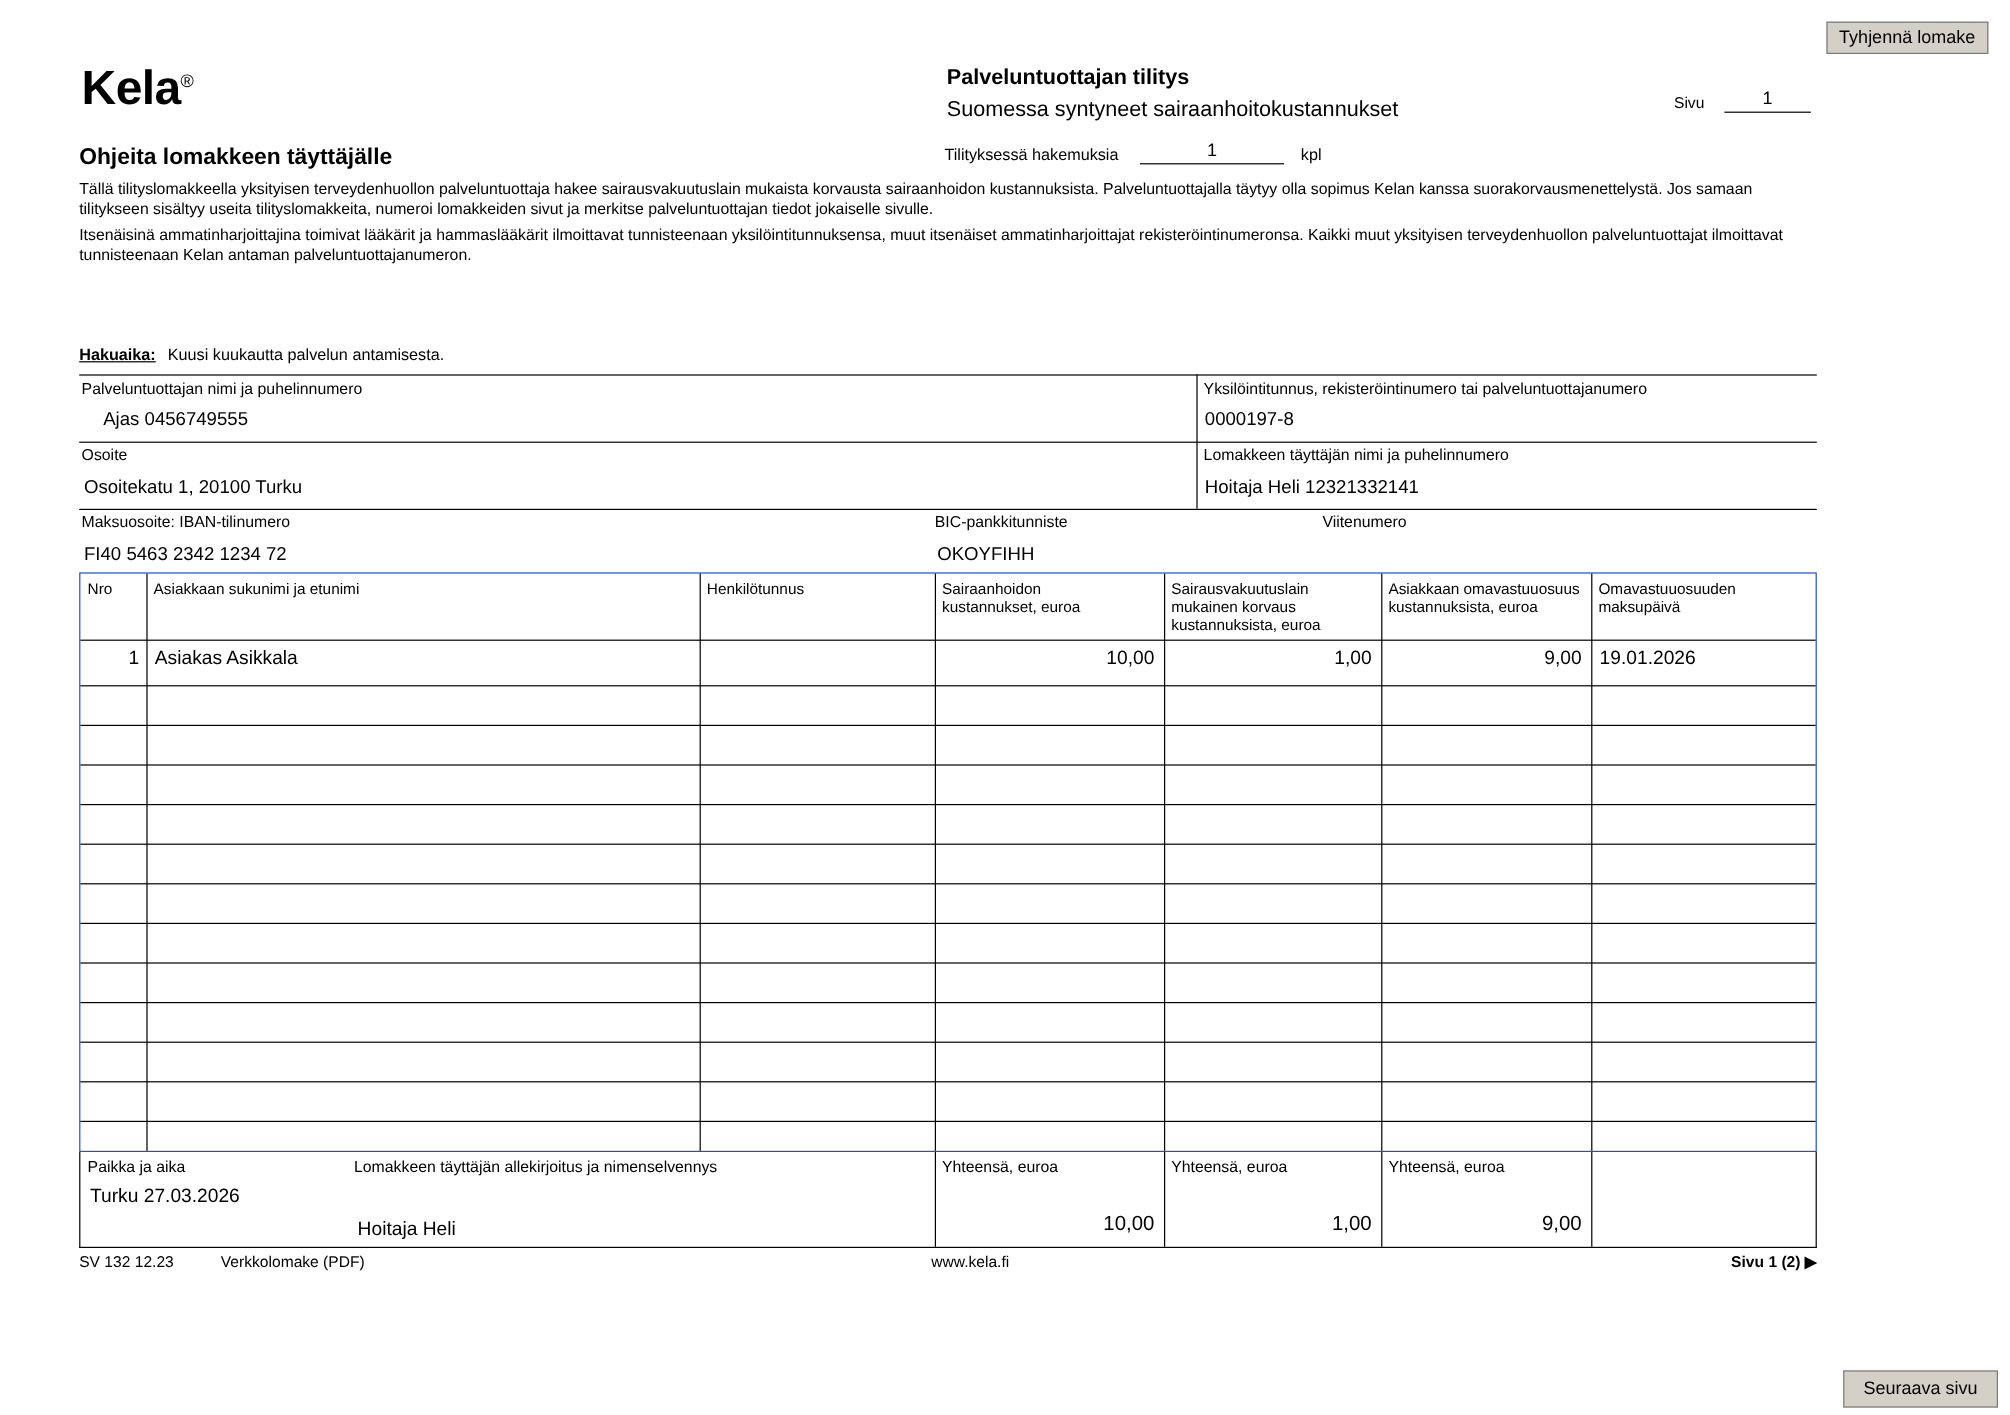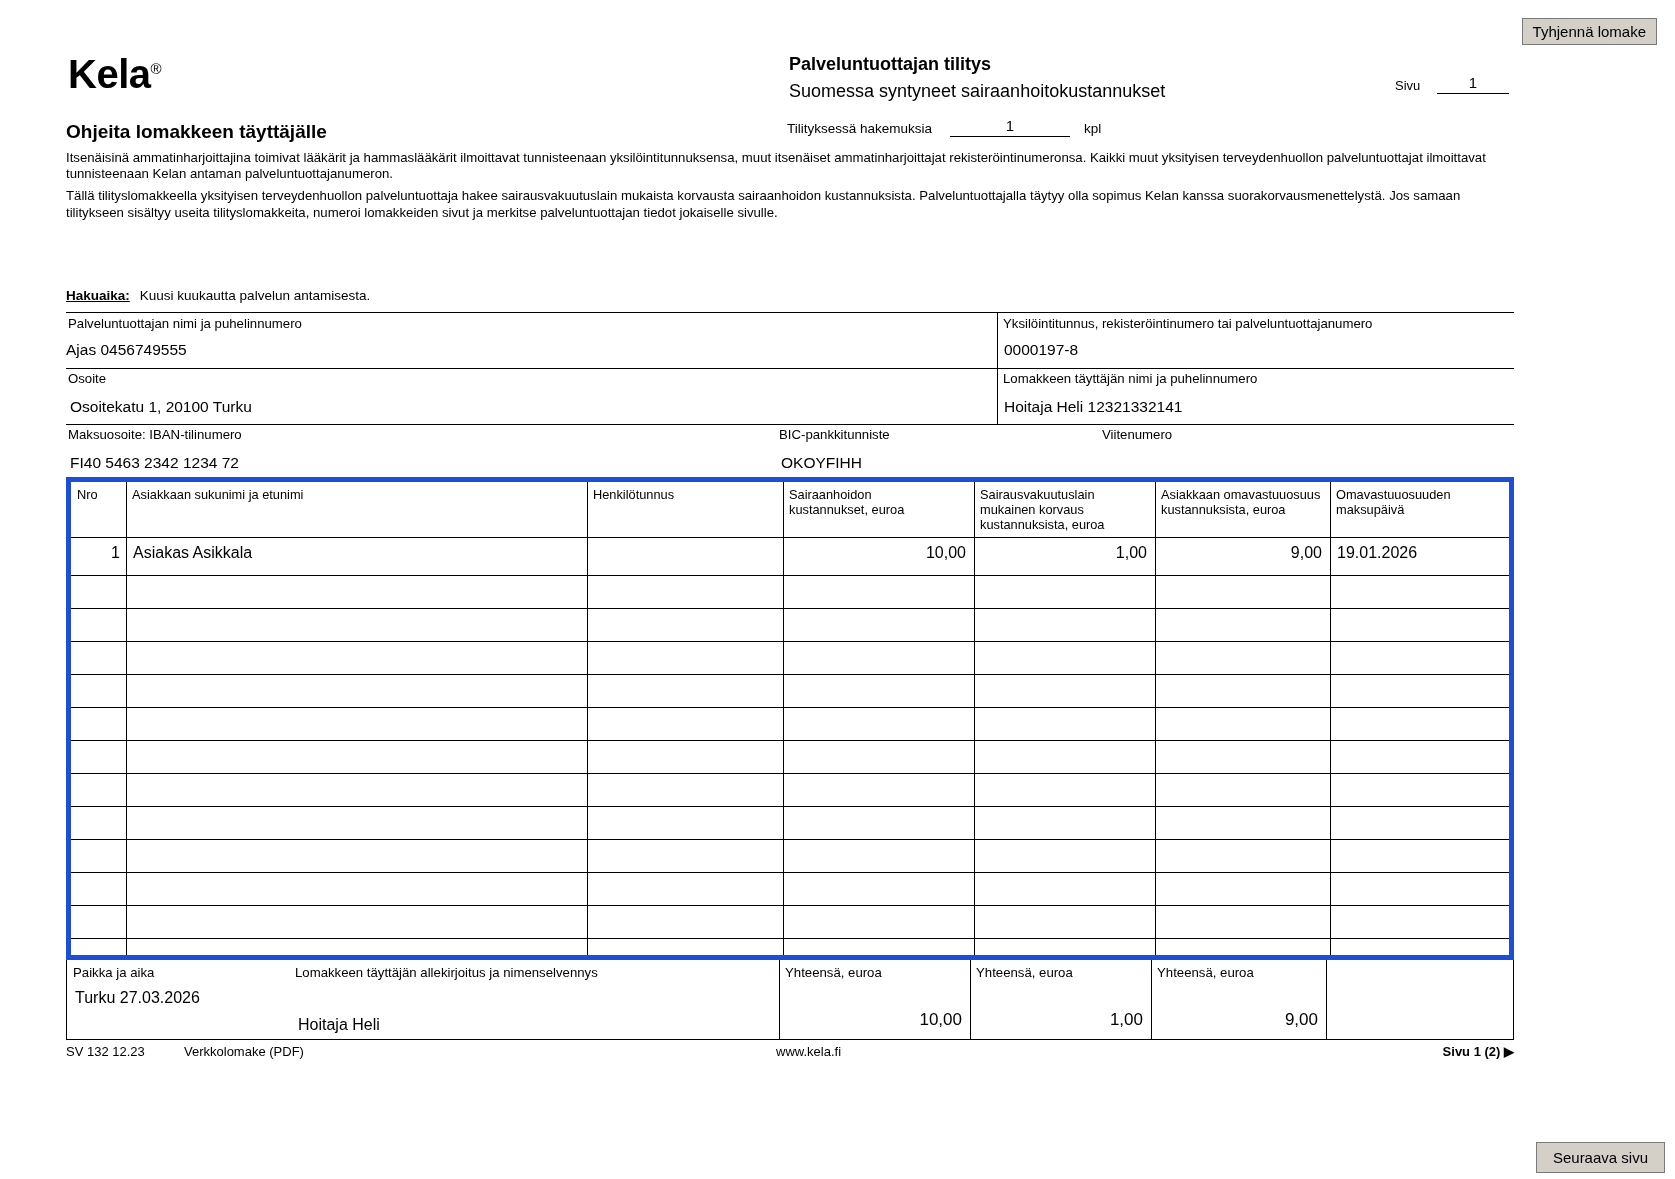--- a/index.html
+++ b/index.html
@@ -134,21 +134,21 @@
     position: absolute;
     font-size: 15.5px;
   }
 
   
   #table {
     position: absolute;
     left: 66px; top: 477px;
     width: 1448px;
     height: 483px;
-    border: 5px solid #1d4ed8;
+    border: 1px solid #1d4ed8;
   }
   .th {
     position: absolute;
     font-size: 12.8px;
     line-height: 15px;
   }
   .cell-v {
     position: absolute;
     border-left: 1px solid #000;
     top: 0;
@@ -214,35 +214,35 @@
 
   <div id="sivu-label">Sivu</div>
   <div id="sivu-value">1</div>
 
   <div id="ohjeita">Ohjeita lomakkeen täyttäjälle</div>
   <div id="hakemuksia-label">Tilityksessä hakemuksia</div>
   <div id="hakemuksia-value">1</div>
   <div id="kpl">kpl</div>
 
   <div id="instructions">
+    <p>Tällä tilityslomakkeella yksityisen terveydenhuollon palveluntuottaja hakee sairausvakuutuslain mukaista korvausta sairaanhoidon kustannuksista. Palveluntuottajalla täytyy olla sopimus Kelan kanssa suorakorvausmenettelystä. Jos samaan tilitykseen sisältyy useita tilityslomakkeita, numeroi lomakkeiden sivut ja merkitse palveluntuottajan tiedot jokaiselle sivulle.</p>
     <p>Itsenäisinä ammatinharjoittajina toimivat lääkärit ja hammaslääkärit ilmoittavat tunnisteenaan yksilöintitunnuksensa, muut itsenäiset ammatinharjoittajat rekisteröintinumeronsa. Kaikki muut yksityisen terveydenhuollon palveluntuottajat ilmoittavat tunnisteenaan Kelan antaman palveluntuottajanumeron.</p>
-    <p>Tällä tilityslomakkeella yksityisen terveydenhuollon palveluntuottaja hakee sairausvakuutuslain mukaista korvausta sairaanhoidon kustannuksista. Palveluntuottajalla täytyy olla sopimus Kelan kanssa suorakorvausmenettelystä. Jos samaan tilitykseen sisältyy useita tilityslomakkeita, numeroi lomakkeiden sivut ja merkitse palveluntuottajan tiedot jokaiselle sivulle.</p>
   </div>
 
   <div id="hakuaika">
     <b>Hakuaika:</b><span class="val">Kuusi kuukautta palvelun antamisesta.</span>
   </div>
 
   <div class="hline" style="top:312px;"></div>
   <div class="hline" style="top:368px;"></div>
   <div class="hline" style="top:424px;"></div>
   <div class="vline" style="left:997px; top:312px; height:112px;"></div>
 
   <div class="flabel" style="left:68px; top:316px;">Palveluntuottajan nimi ja puhelinnumero</div>
-  <div class="fvalue" style="left:66px; top:341px;">Ajas 0456749555</div>
+  <div class="fvalue" style="left:86px; top:341px;">Ajas 0456749555</div>
   <div class="flabel" style="left:1003px; top:316px;">Yksilöintitunnus, rekisteröintinumero tai palveluntuottajanumero</div>
   <div class="fvalue" style="left:1004px; top:341px;">0000197-8</div>
 
   <div class="flabel" style="left:68px; top:371px;">Osoite</div>
   <div class="fvalue" style="left:70px; top:398px;">Osoitekatu 1, 20100 Turku</div>
   <div class="flabel" style="left:1003px; top:371px;">Lomakkeen täyttäjän nimi ja puhelinnumero</div>
   <div class="fvalue" style="left:1004px; top:398px;">Hoitaja Heli 12321332141</div>
 
   <div class="flabel" style="left:68px; top:427px;">Maksuosoite: IBAN-tilinumero</div>
   <div class="fvalue" style="left:70px; top:454px;">FI40 5463 2342 1234 72</div>

